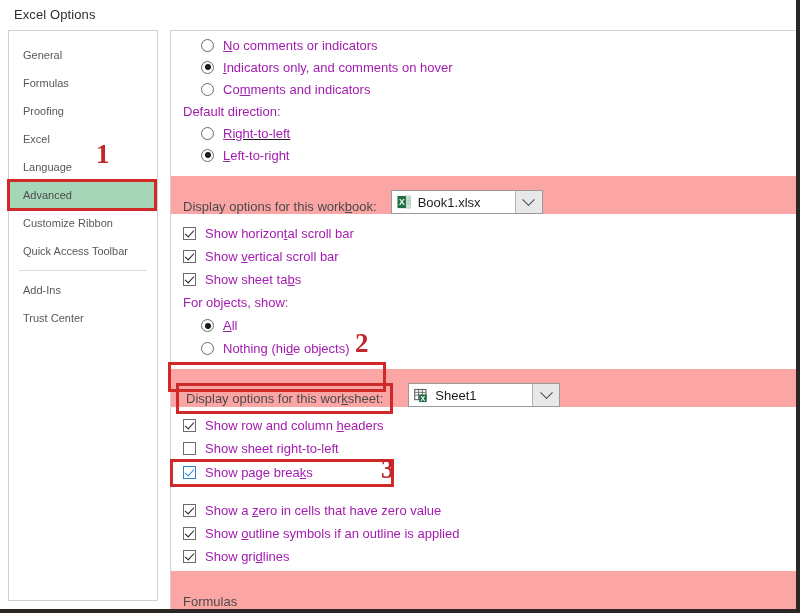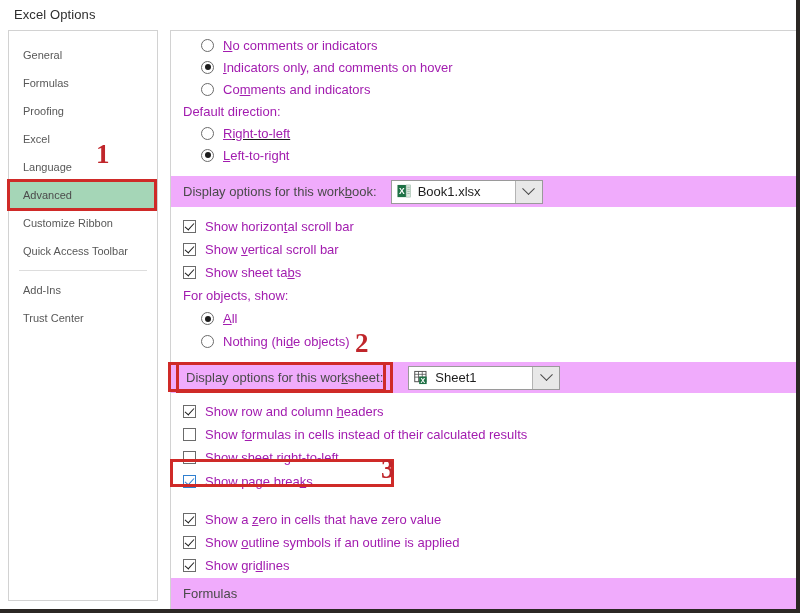--- a/index.html
+++ b/index.html
@@ -159,24 +159,24 @@
   }
   .cbox.focus {
     border-color: #2f7fd0;
   }
   .cbox.focus.on::after {
     border-color: #2f7fd0;
   }
 
   
   .sec-bar {
-    background: #f0abfc;
-    height: 31px;
-    display: flex;
-    align-items: center;
+    background: #fca5a5;
+    height: 38px;
+    display: flex;
+    align-items: flex-end;
     padding-left: 12px;
     box-sizing: border-box;
     position: relative;
   }
   .sec-bar .sec-label {
     font-size: 13px;
     color: #4a4a4a;
     white-space: nowrap;
   }
   .sec-bar.boxed .sec-label {
@@ -398,24 +398,20 @@
         </div>
       </div>
 
       <div style="height:7px;"></div>
       <div class="opt-row indent-cb">
         <span class="cbox on"></span>
         <span class="label-plain">Show row and column <u class="acc">h</u>eaders</span>
       </div>
       <div class="opt-row indent-cb">
         <span class="cbox"></span>
-        <span class="label-plain">Show f<u class="acc">o</u>rmulas in cells instead of their calculated results</span>
-      </div>
-      <div class="opt-row indent-cb">
-        <span class="cbox"></span>
         <span class="label-plain">Show sheet right-to-left</span>
       </div>
       <div class="opt-row indent-cb" style="height:25px;">
         <span class="cbox on focus"></span>
         <span class="label-plain">Show page brea<u class="acc">k</u>s</span>
       </div>
       <div class="opt-row indent-cb" style="margin-top:14px;">
         <span class="cbox on"></span>
         <span class="label-plain">Show a <u class="acc">z</u>ero in cells that have zero value</span>
       </div>

